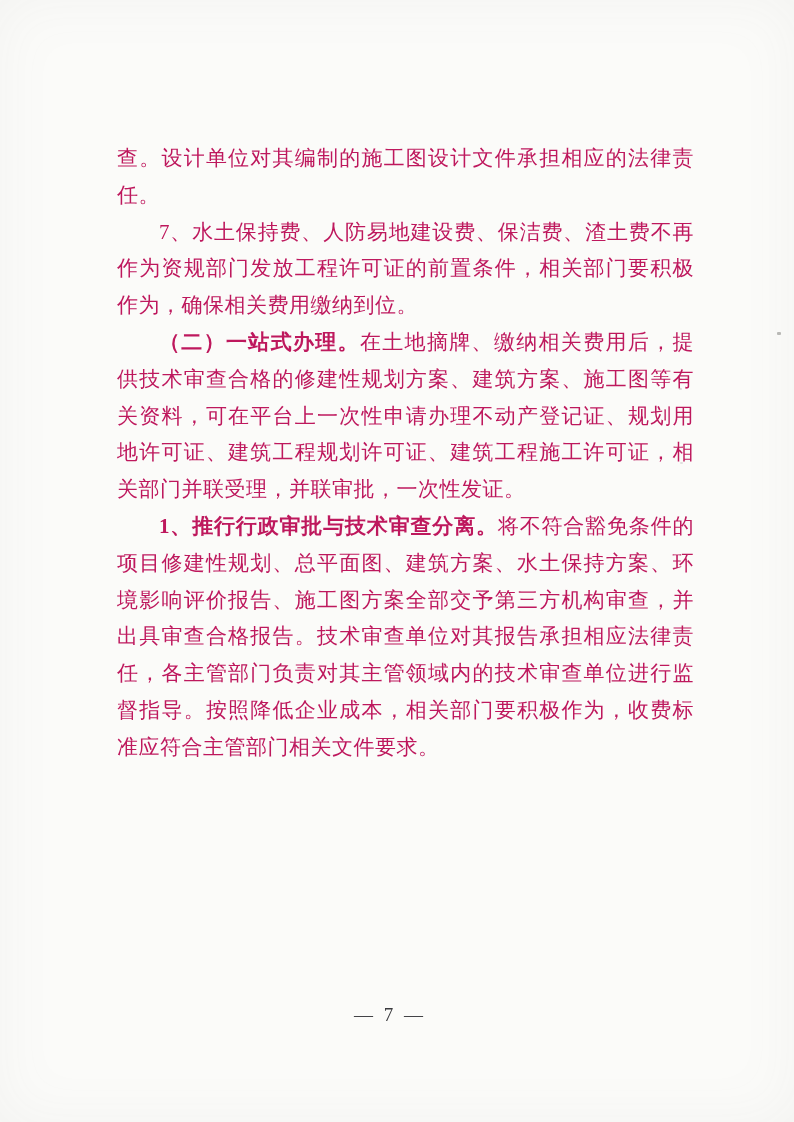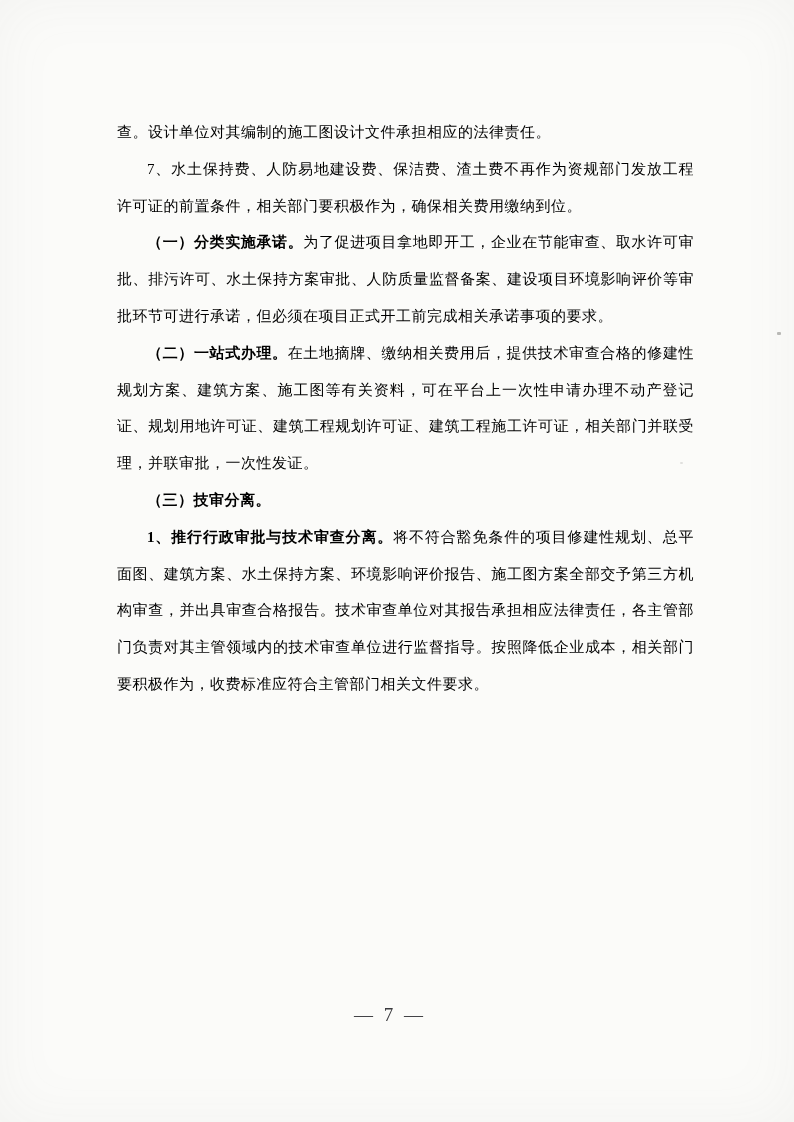--- a/index.html
+++ b/index.html
@@ -16,26 +16,26 @@
     position: relative;
     width: 794px;
     height: 1122px;
     background: #fbfbf9;
     overflow: hidden;
     box-shadow: inset 0 0 60px rgba(120,120,115,0.06);
   }
   .doc-body {
     position: absolute;
     left: 117px;
-    top: 114px;
+    top: 140px;
     width: 577px;
-    font-size: 15px;
+    font-size: 21px;
     line-height: 36.8px;
     text-align: justify;
-    color: #000000;
+    color: #be185d;
     letter-spacing: 0.5px;
   }
   .doc-body p {
     margin: 0;
     padding: 0;
   }
   .doc-body p.indent {
     text-indent: 2em;
   }
   .doc-body p.bold {
@@ -63,22 +63,20 @@
   .speck.s2 { left: 679px; top: 388px; width: 3px; height: 2px; opacity: .5; }
   .speck.s3 { left: 680px; top: 462px; width: 3px; height: 2px; opacity: .4; }
 </style>
 </head>
 <body>
 
 <div class="page">
   <div class="doc-body">
       <p>查。设计单位对其编制的施工图设计文件承担相应的法律责任。</p>
       <p class="indent">7、水土保持费、人防易地建设费、保洁费、渣土费不再作为资规部门发放工程许可证的前置条件，相关部门要积极作为，确保相关费用缴纳到位。</p>
-      <p class="indent"><span class="lead">（一）分类实施承诺。</span><span>为了促进项目拿地即开工，企业在节能审查、取水许可审批、排污许可、水土保持方案审批、人防质量监督备案、建设项目环境影响评价等审批环节可进行承诺，但必须在项目正式开工前完成相关承诺事项的要求。</span></p>
       <p class="indent"><span class="lead">（二）一站式办理。</span><span>在土地摘牌、缴纳相关费用后，提供技术审查合格的修建性规划方案、建筑方案、施工图等有关资料，可在平台上一次性申请办理不动产登记证、规划用地许可证、建筑工程规划许可证、建筑工程施工许可证，相关部门并联受理，并联审批，一次性发证。</span></p>
-      <p class="indent bold">（三）技审分离。</p>
       <p class="indent"><span class="lead">1、推行行政审批与技术审查分离。</span><span>将不符合豁免条件的项目修建性规划、总平面图、建筑方案、水土保持方案、环境影响评价报告、施工图方案全部交予第三方机构审查，并出具审查合格报告。技术审查单位对其报告承担相应法律责任，各主管部门负责对其主管领域内的技术审查单位进行监督指导。按照降低企业成本，相关部门要积极作为，收费标准应符合主管部门相关文件要求。</span></p>
     </div>
   <div class="footer">— 7 —</div>
   <div class="speck s1"></div>
   <div class="speck s2"></div>
   <div class="speck s3"></div>
 </div>
 
 </body></html>

